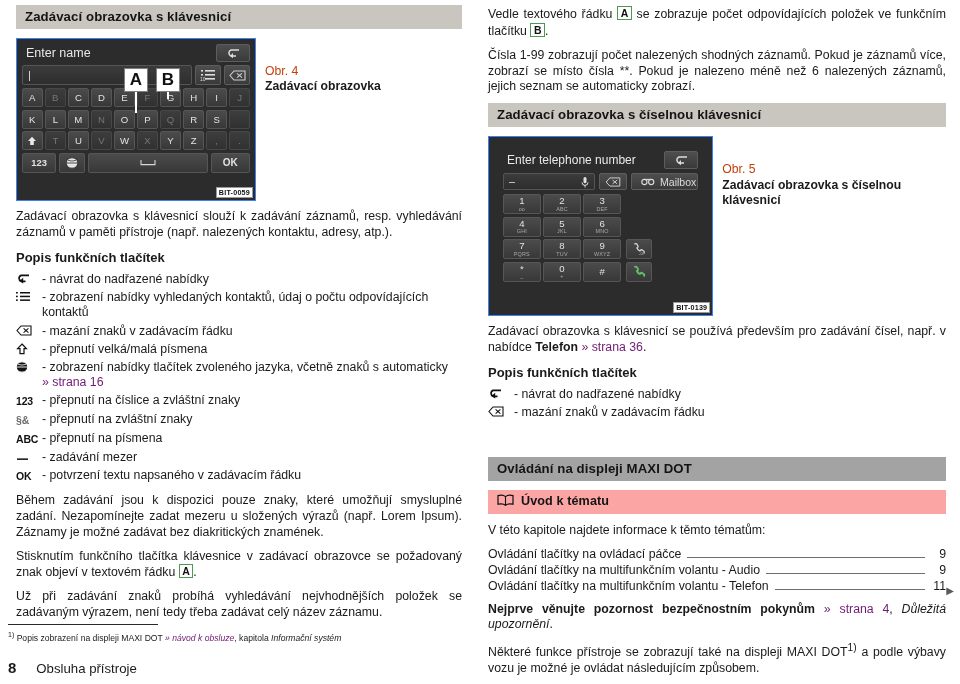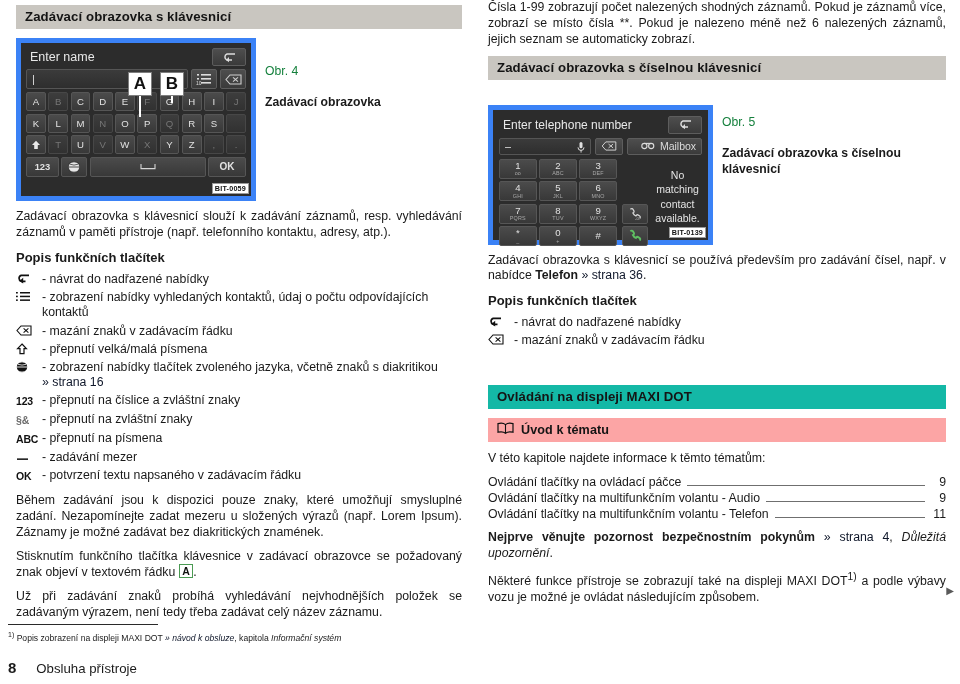--- a/index.html
+++ b/index.html
@@ -21,32 +21,32 @@
   
   .sec-head {
     background:#c9c6c0;
     color:#141414;
     font-weight:bold;
     font-size:13.2px;
     padding:4px 9px 5px 9px;
     margin:5px 0 9px 0;
     letter-spacing:.1px;
   }
-  .sec-head.green { background:#14b8a6;margin-top:36px; }
+  .sec-head.green { background:#a3a3a3;margin-top:36px; }
   .sec-head.sub {
     background:#fca5a5;
     font-size:12.6px;
     display:flex; align-items:center; gap:7px;
   }
 
   
   p.t { margin:0 0 8px 0; line-height:1.29; text-align:justify; }
   .bold { font-weight:bold; }
   .ital { font-style:italic; }
-  .xref { color:#0f172a; }
+  .xref { color:#701a75; }
   h4.sub-t { font-size:13px; font-weight:bold; margin:9px 0 7px 0; }
 
   
   .refbox {
     display:inline-block;
     border:1.2px solid #4a9a52;
     padding:0 2.5px;
     font-size:10.5px;
     font-weight:bold;
     line-height:12px;
@@ -65,28 +65,28 @@
     color:#111;
     padding-top:1px;
   }
   .fn-ico svg { display:block; }
   .fn-ico .glyph { font-weight:bold; font-size:10.5px; letter-spacing:-.2px; }
   .fn-txt { flex:1; }
 
   
   .figwrap { display:flex; gap:9px; margin-bottom:8px; }
   .figcap { padding-top:26px; font-size:12.2px; line-height:1.27; }
-  .figcap .cap-num { color:#15803d; }
-  .figcap .cap-ttl { font-weight:bold; display:block; margin-top:16px; }
+  .figcap .cap-num { color:#c2410c; }
+  .figcap .cap-ttl { font-weight:bold; display:block; margin-top:0px; }
 
   
   .screen {
     position:relative;
     background:#2c2c2c;
-    border:5px solid #3b82f6;
+    border:1px solid #3b82f6;
   }
   .kbd-screen { width:240px; height:163px; padding:5px; }
   .scr-top { display:flex; align-items:flex-start; justify-content:space-between; }
   .scr-title {
     color:#e8e8e8; font-size:12.5px; padding:2px 0 0 4px;
   }
   .btn {
     background:linear-gradient(#4e4e4e,#3a3a3a);
     border:1px solid #5d5d5d;
     border-radius:2px;
@@ -139,21 +139,21 @@
     font-weight:bold;
     font-size:17px;
     color:#111;
     width:24px; height:24px;
     display:flex; align-items:center; justify-content:center;
     z-index:4;
   }
   .leader { position:absolute; background:#fff; z-index:3; }
 
   
-  .num-screen { width:240px; height:140px; padding:6px;margin-top:16px; }
+  .num-screen { width:240px; height:180px; padding:14px; }
   .num-top { display:flex; justify-content:space-between; align-items:flex-start; }
   .num-title { color:#e9e9e9; font-size:12px; padding:2px 0 0 4px; }
   .num-row2 { display:flex; gap:4px; margin-top:4px; }
   .num-input {
     width:92px; height:17px;
     background:linear-gradient(#3b3b3b,#2e2e2e);
     border:1px solid #555; border-radius:2px;
     position:relative;
   }
   .num-input .dash { position:absolute; left:5px; top:8px; width:6px; height:1px; background:#bdbdbd; }
@@ -334,21 +334,21 @@
         <div class="leader" style="left:150px;top:52px;width:1.6px;height:8px;"></div>
         <div class="callout" style="left:139px;top:29px;">B</div>
       </div>
 
       <div class="figcap">
         <span class="cap-num">Obr. 4</span>
         <span class="cap-ttl">Zadávací obrazovka</span>
       </div>
     </div>
 
-    <p class="t">Zadávací obrazovka s klávesnicí slouží k zadávání záznamů, resp. vyhledávání záznamů v paměti přístroje (např. telefonního kontaktu, adresy, atp.).</p>
+    <p class="t">Zadávací obrazovka s klávesnicí slouží k zadávání záznamů, resp. vyhledávání záznamů v paměti přístroje (např. nalezených kontaktu, adresy, atp.).</p>
 
     <h4 class="sub-t">Popis funkčních tlačítek</h4>
 
     <div class="fn-list">
 
       <div class="fn-row">
         <div class="fn-ico">
           <svg width="15" height="11" viewBox="0 0 15 11">
               <path d="M13 2.4 H5.2 A3.1 3.1 0 0 0 5.2 8.3 H9.5" stroke="#111" stroke-width="1.7" fill="none"></path>
               <path d="M7.2 4.8 L3.4 8 L7.2 10.6 Z" fill="#111"></path>
@@ -395,21 +395,21 @@
       <div class="fn-row">
         <div class="fn-ico">
           <svg width="12" height="12" viewBox="0 0 12 12">
               <circle cx="6" cy="6" r="5.2" fill="#111"></circle>
               <path d="M6 .9 A6.6 5.1 0 0 1 6 11.1 A6.6 5.1 0 0 1 6 .9" fill="none" stroke="#fff" stroke-width=".9"></path>
               <path d="M1 6 H11" stroke="#fff" stroke-width=".9"></path>
               <path d="M2 3.3 Q6 4.9 10 3.3" fill="none" stroke="#fff" stroke-width=".8"></path>
             </svg>
         </div>
         <div class="fn-txt">
-          <span>- zobrazení nabídky tlačítek zvoleného jazyka, včetně znaků s diakritikou</span><br>
+          <span>- zobrazení nabídky tlačítek zvoleného jazyka, včetně znaků s automaticky</span><br>
           <span class="xref">» strana 16</span>
         </div>
       </div>
 
       <div class="fn-row">
         <div class="fn-ico">
           <span class="glyph">123</span>
         </div>
         <div class="fn-txt">- přepnutí na číslice a zvláštní znaky</div>
       </div>
@@ -462,20 +462,24 @@
     </div>
 
     <div class="page-footer">
       <div class="pg-num">8</div>
       <div class="pg-ttl">Obsluha přístroje</div>
     </div>
   </div>
 
   <div class="col col-right">
 
+    <p class="t" style="margin-top:6px;"><span>Vedle textového řádku</span>
+      <span class="refbox">A</span>
+      <span>se zobrazuje počet odpovídajících položek ve funkčním tlačítku</span>
+      <span class="refbox">B</span><span>.</span></p>
 
     <p class="t">Čísla 1-99 zobrazují počet nalezených shodných záznamů. Pokud je záznamů více, zobrazí se místo čísla **. Pokud je nalezeno méně než 6 nalezených záznamů, jejich seznam se automaticky zobrazí.</p>
 
     <div class="sec-head">Zadávací obrazovka s číselnou klávesnicí</div>
 
     <div class="figwrap">
       <div class="screen num-screen">
 
         <div class="num-top">
           <div class="num-title">Enter telephone number</div>
@@ -584,26 +588,20 @@
                   <text x="8" y="13.4" font-size="4.4" fill="#bdbdbd" font-family="Liberation Sans, sans-serif">-0.</text>
                 </svg>
             </div>
             <div class="callkey">
               <svg width="16" height="14" viewBox="0 0 16 14">
                   <path d="M3.4 2.2 c1.1-.9 2.2-.6 2.7.3 l.9 1.6 c.3.6.1 1-.4 1.4 l-.7.5 c.6 1.3 1.7 2.4 3 3 l.5-.7 c.4-.5.8-.7 1.4-.4 l1.6.9 c.9.5 1.2 1.6.3 2.7" fill="none" stroke="#5fbf62" stroke-width="1.9"></path>
                 </svg>
             </div>
           </div>
 
-          <div class="nomatch">
-            <div>
-              <div>No matching</div>
-              <div>contact available.</div>
-            </div>
-          </div>
         </div>
 
         <div class="bitcode">BIT-0139</div>
       </div>
 
       <div class="figcap">
         <span class="cap-num">Obr. 5</span>
         <span class="cap-ttl">Zadávací obrazovka s číselnou klávesnicí</span>
       </div>
     </div>

